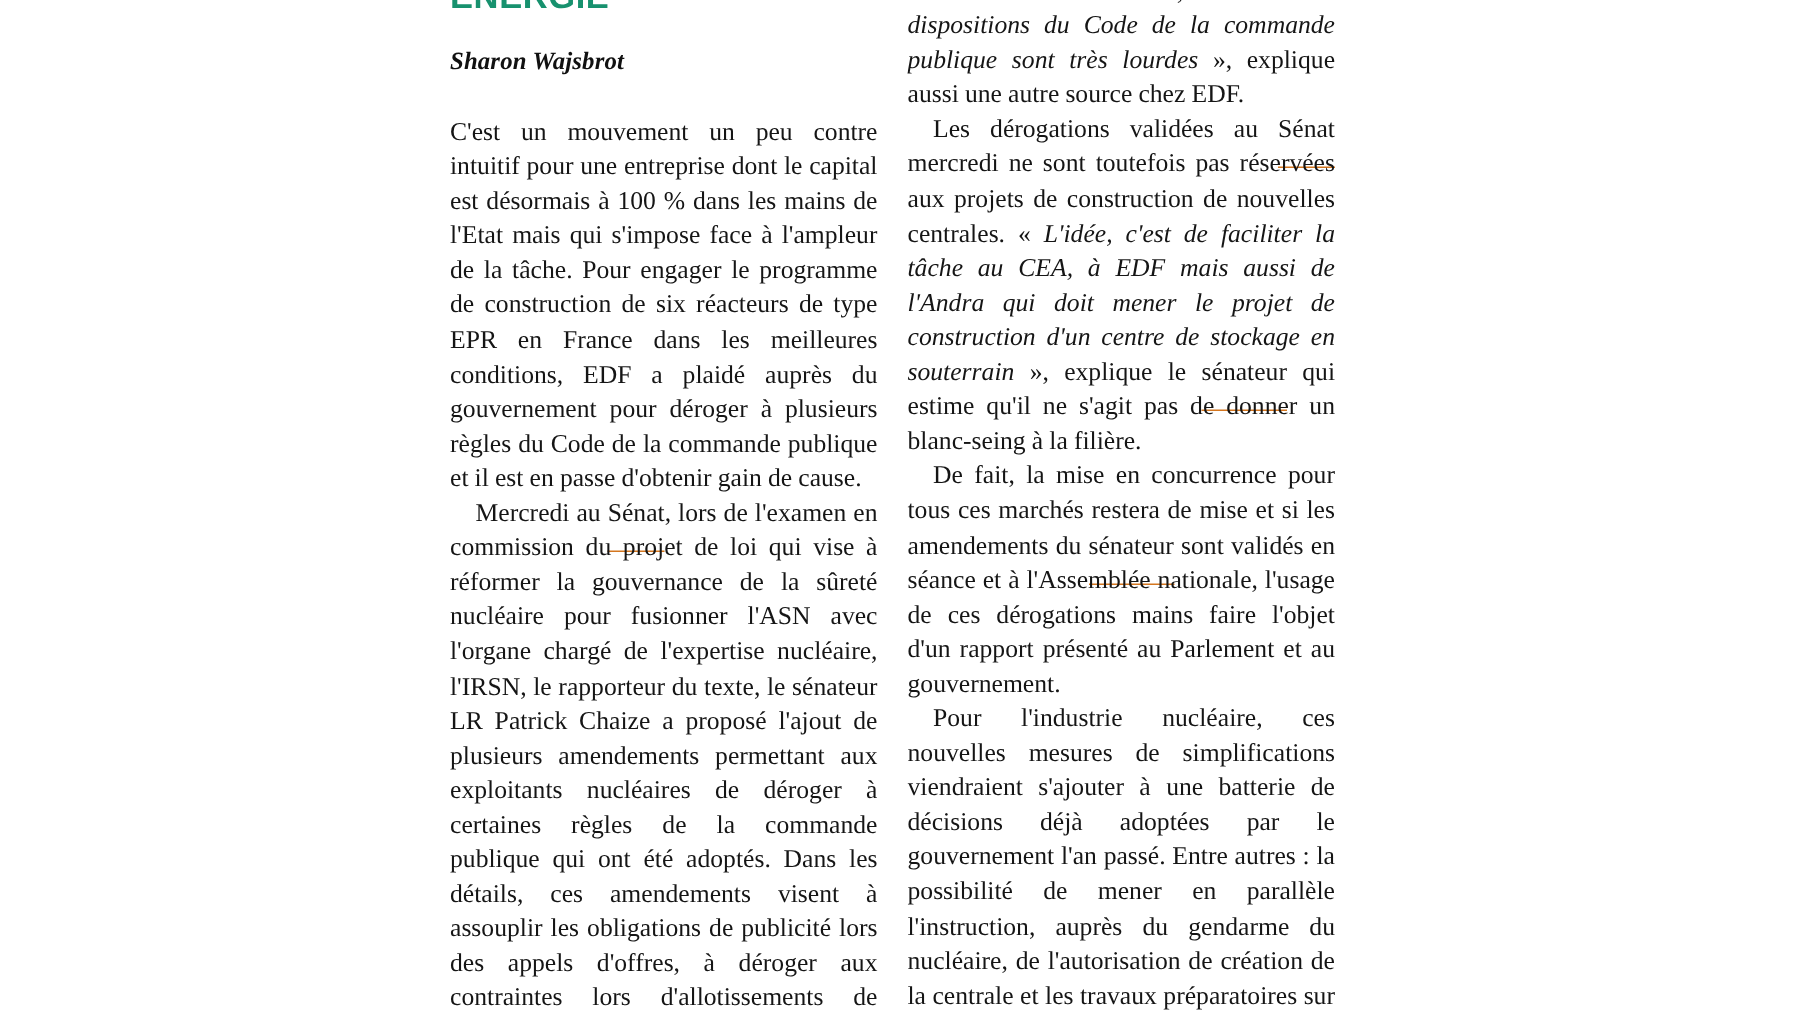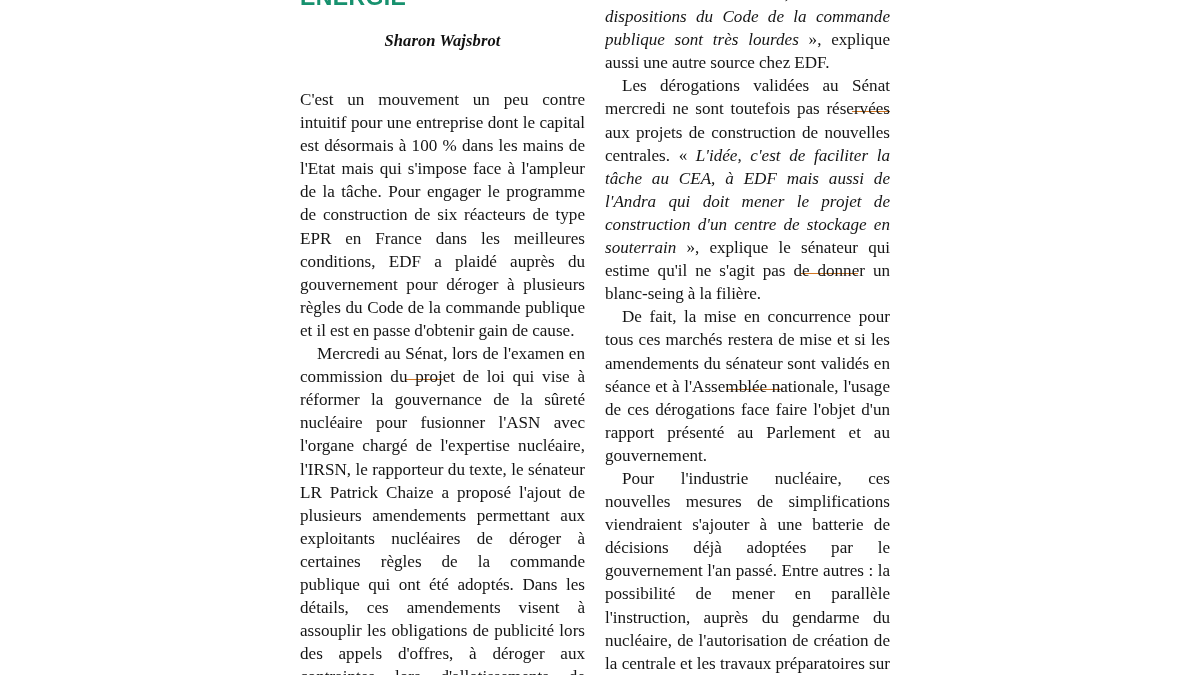--- a/index.html
+++ b/index.html
@@ -57,36 +57,35 @@
 
   
   .byline {
     font-family: "Liberation Serif", "DejaVu Serif", serif;
     font-weight: bold;
     font-style: italic;
     font-size: 16.5px;
     color: #111111;
     margin: 22px 0 0 0;
     letter-spacing: 0.1px;
-    text-align: center;
   }
 
   
   .body-text {
     font-family: "Liberation Serif", "DejaVu Serif", serif;
     font-size: 17.1px;
     line-height: 23.1px;
     text-align: justify;
     color: #151515;
     margin: 0;
     -webkit-hyphens: auto;
     hyphens: auto;
     word-spacing: -0.2px;
   }
-  .body-text.first { margin-top: 37px; }
+  .body-text.first { margin-top: 25px; }
   .body-text + .body-text { text-indent: 17px; }
 
   .col-2 .body-text:first-child { margin-top: 0; }
 
   em.q {
     font-style: italic;
   }
 
   a.lnk {
     color: inherit;
@@ -113,20 +112,20 @@
       <p class="body-text"><span>Mercredi au </span><a class="lnk" href="#">Sénat</a><span>, lors de l'examen en commission du projet de loi qui vise à réformer la gouvernance de la sûreté nucléaire pour fusionner l'ASN avec l'organe chargé de l'expertise nucléaire, l'IRSN, le rapporteur du texte, le sénateur LR Patrick Chaize a proposé l'ajout de plusieurs amendements permettant aux exploitants nucléaires de déroger à certaines règles de la commande publique qui ont été adoptés. Dans les détails, ces amendements visent à assouplir les obligations de publicité lors des appels d'offres, à déroger aux contraintes lors d'allotissements de contrats, à allonger la durée des contrats par rapport aux standards en vigueur ou encore à accroitre la valeur des avenants par rapport à la limite de 10 % imposée par le Code des marchés publics, ou la durée de leur exe-</span></p>
 
     </div>
 
     <div class="col col-2">
 
       <p class="body-text"><em class="q">la relance du nucléaire, or certaines dispositions du Code de la commande publique sont très lourdes</em><span> », explique aussi une autre source chez EDF.</span></p>
 
       <p class="body-text"><span>Les dérogations validées au </span><a class="lnk" href="#">Sénat</a><span> mercredi ne sont toutefois pas réservées aux projets de construction de nouvelles centrales. « </span><em class="q">L'idée, c'est de faciliter la tâche au CEA, à EDF mais aussi de l'Andra qui doit mener le projet de construction d'un centre de stockage en souterrain</em><span> », explique le </span><a class="lnk" href="#">sénateur</a><span> qui estime qu'il ne s'agit pas de donner un blanc-seing à la filière.</span></p>
 
-      <p class="body-text"><span>De fait, la mise en concurrence pour tous ces marchés restera de mise et si les amendements du </span><a class="lnk" href="#">sénateur</a><span> sont validés en séance et à l'Assemblée nationale, l'usage de ces dérogations face faire l'objet d'un rapport présenté au Parlement et au gouvernement.</span></p>
+      <p class="body-text"><span>De fait, la mise en concurrence pour tous ces marchés restera de mise et si les amendements du </span><a class="lnk" href="#">sénateur</a><span> sont validés en séance et à l'Assemblée nationale, l'usage de ces dérogations mains faire l'objet d'un rapport présenté au Parlement et au gouvernement.</span></p>
 
       <p class="body-text"><span>Pour l'industrie nucléaire, ces nouvelles mesures de simplifications viendraient s'ajouter à une batterie de décisions déjà adoptées par le gouvernement l'an passé. Entre autres : la possibilité de mener en parallèle l'instruction, auprès du gendarme du nucléaire, de l'autorisation de création de la centrale et les travaux préparatoires sur les sites ou le traitement des recours en premier et dernier ressort au Conseil d'Etat.</span></p>
 
     </div>
 
   </div>
 </div>
 
 </body></html>

